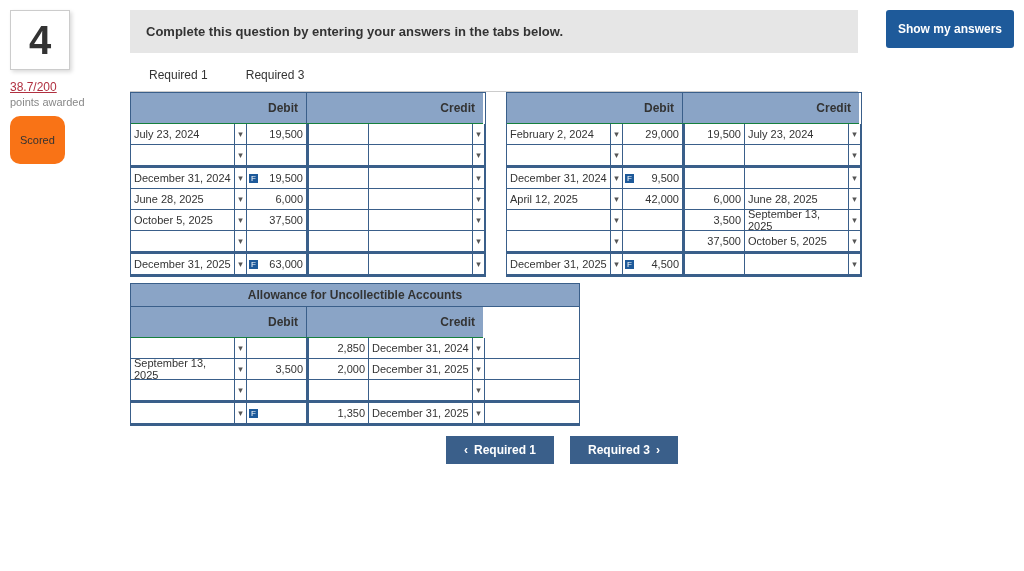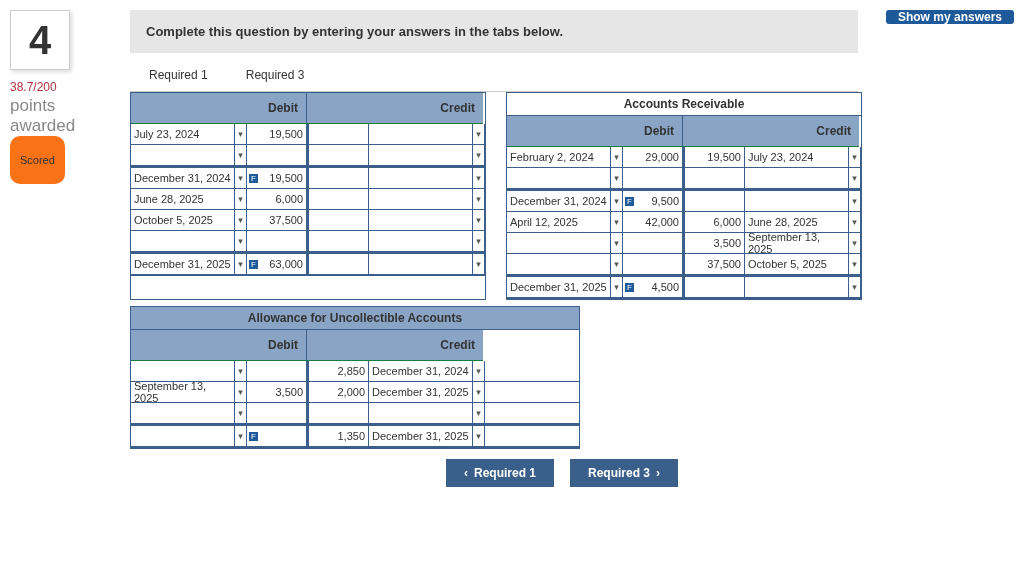--- a/index.html
+++ b/index.html
@@ -1,22 +1,22 @@
 <!DOCTYPE html>
 <html><head>
 <meta charset="utf-8">
 <style>
   * { box-sizing: border-box; margin: 0; padding: 0; }
   body { font-family: Arial, sans-serif; font-size: 12px; color: #333; background: #fff; width: 1024px; }
   .container { position: relative; padding: 10px 0 10px 10px; }
-  .show-answers { position: absolute; top: 10px; right: 10px; background: #1e5a9a; color: #fff; padding: 0 12px; border-radius: 3px; font-weight: bold; font-size: 12px; cursor: pointer; }
+  .show-answers { position: absolute; top: 10px; right: 10px; background: #1e5a9a; color: #fff; padding: 12px 12px; border-radius: 3px; font-weight: bold; font-size: 12px; cursor: pointer; }
   .left-col { position: absolute; left: 10px; top: 10px; width: 80px; }
   .qnum { width: 60px; height: 60px; border: 1px solid #ccc; display: flex; align-items: center; justify-content: center; font-size: 40px; font-weight: bold; color: #333; box-shadow: 2px 2px 4px rgba(0,0,0,0.15); margin-bottom: 10px; }
-  .points { font-size: 12px; color: #b03040; margin-bottom: 2px; }
-  .points-label { font-size: 17px; color: #888; }
+  .points { font-size: 12px; color: #b03040; margin-bottom: 2px; text-decoration: underline; }
+  .points-label { font-size: 11px; color: #888; margin-bottom: 8px; }
   .scored { background: #f97316; color: #333; padding: 18px 10px; border-radius: 10px; font-size: 11px; display: inline-block; }
   .main { margin-left: 120px; width: 728px; }
   .instr-bar { background: #e6e6e6; padding: 14px 16px; font-size: 13px; font-weight: bold; color: #333; margin-bottom: 6px; }
   .tabs { display: flex; border-bottom: 1px solid #ccc; }
   .tab { padding: 8px 18px; font-size: 12px; color: #333; border: 1px solid transparent; cursor: pointer; background: #fff; }
   .tab.active { border: 1px dashed #666; border-bottom: 1px solid #fff; position: relative; z-index: 2; }
   .subinstr { background: #d9ecf5; padding: 10px 12px; font-size: 12px; color: #333; margin-bottom: 4px; }
   .taccounts-row { display: flex; gap: 20px; margin-bottom: 6px; }
   .tacct { border: 1px solid #3a5f8a; }
   .tacct.wide { width: 450px; }
@@ -128,21 +128,20 @@
     <div class="cell amt flag">63,000</div>
     <div class="divider-mid"></div>
     <div class="cell amt"></div>
     <div class="cell date"></div>
     <div class="dd"></div>
   </div>
           </div>
     </div>
 
     <div class="tacct wide">
-      <div class="acct-title">Accounts Receivable</div>
       <div class="hdr-row">
         <div class="hdr-cell" style="flex:0 0 176px">Debit</div>
         <div class="hdr-cell" style="flex:0 0 176px">Credit</div>
       </div>
       <div id="ar-body">
             <div class="body-row">
     <div class="cell date">February 2, 2024</div>
     <div class="dd"></div>
     <div class="cell amt">29,000</div>
     <div class="divider-mid"></div>

